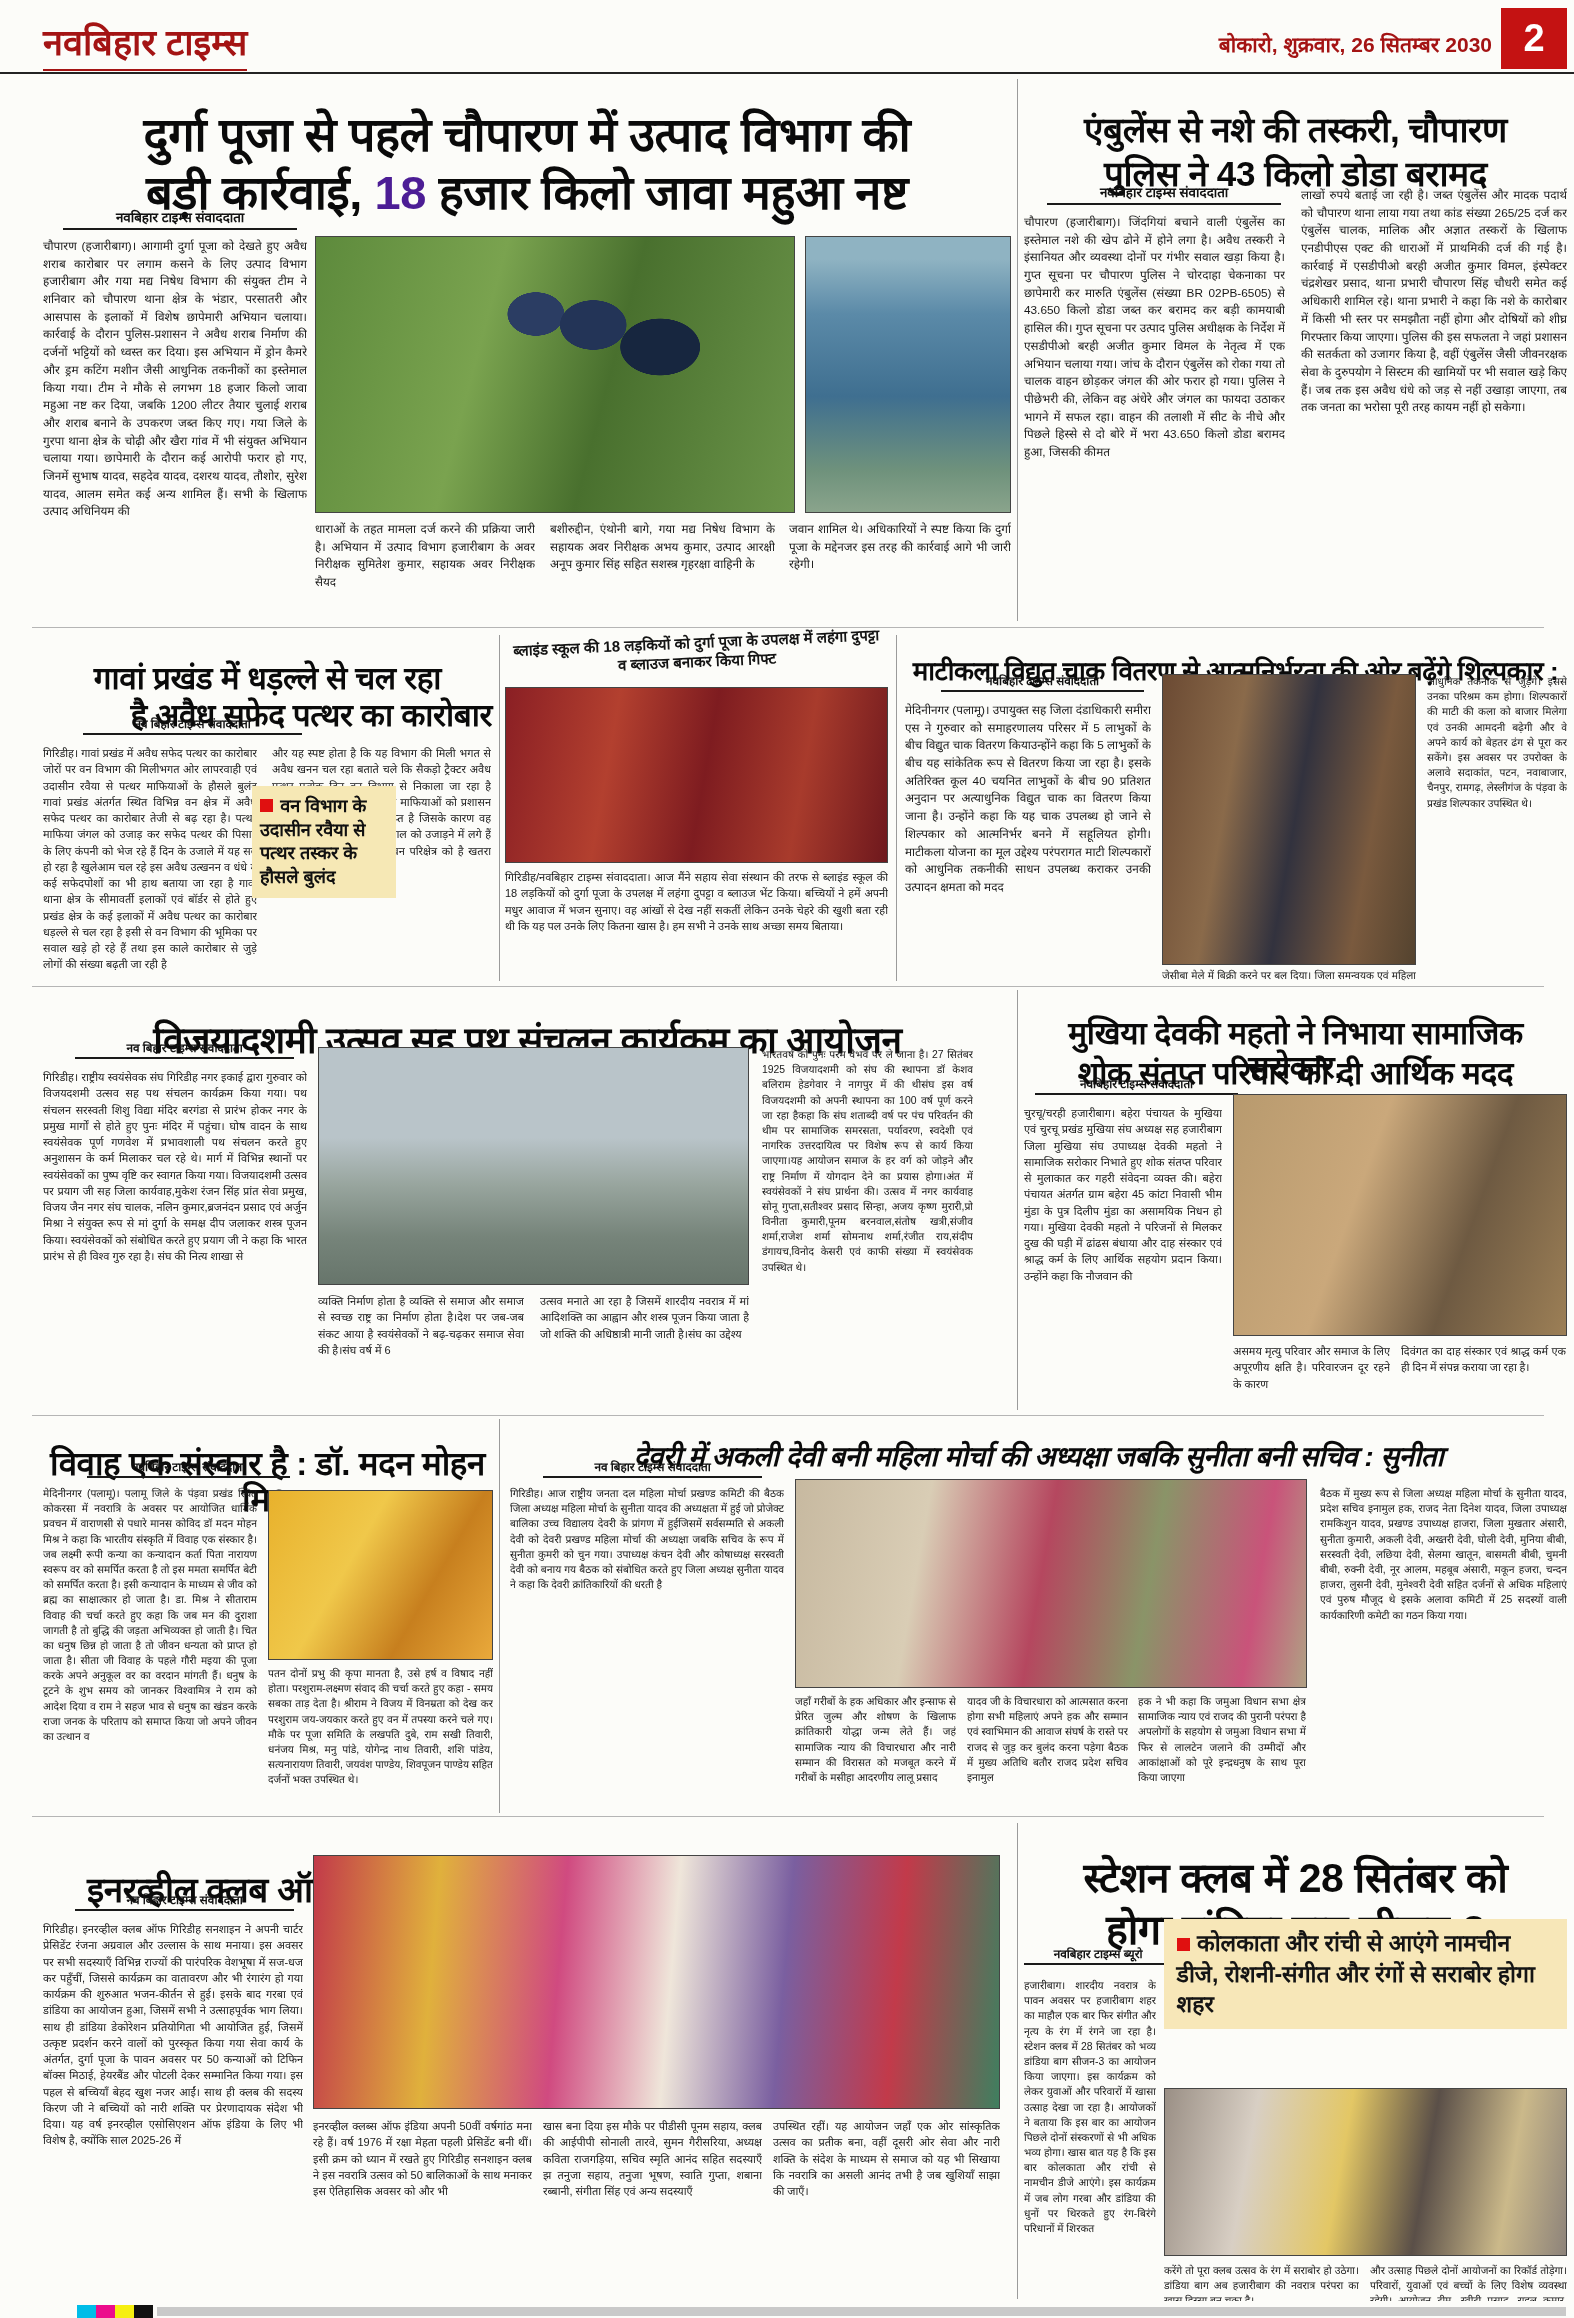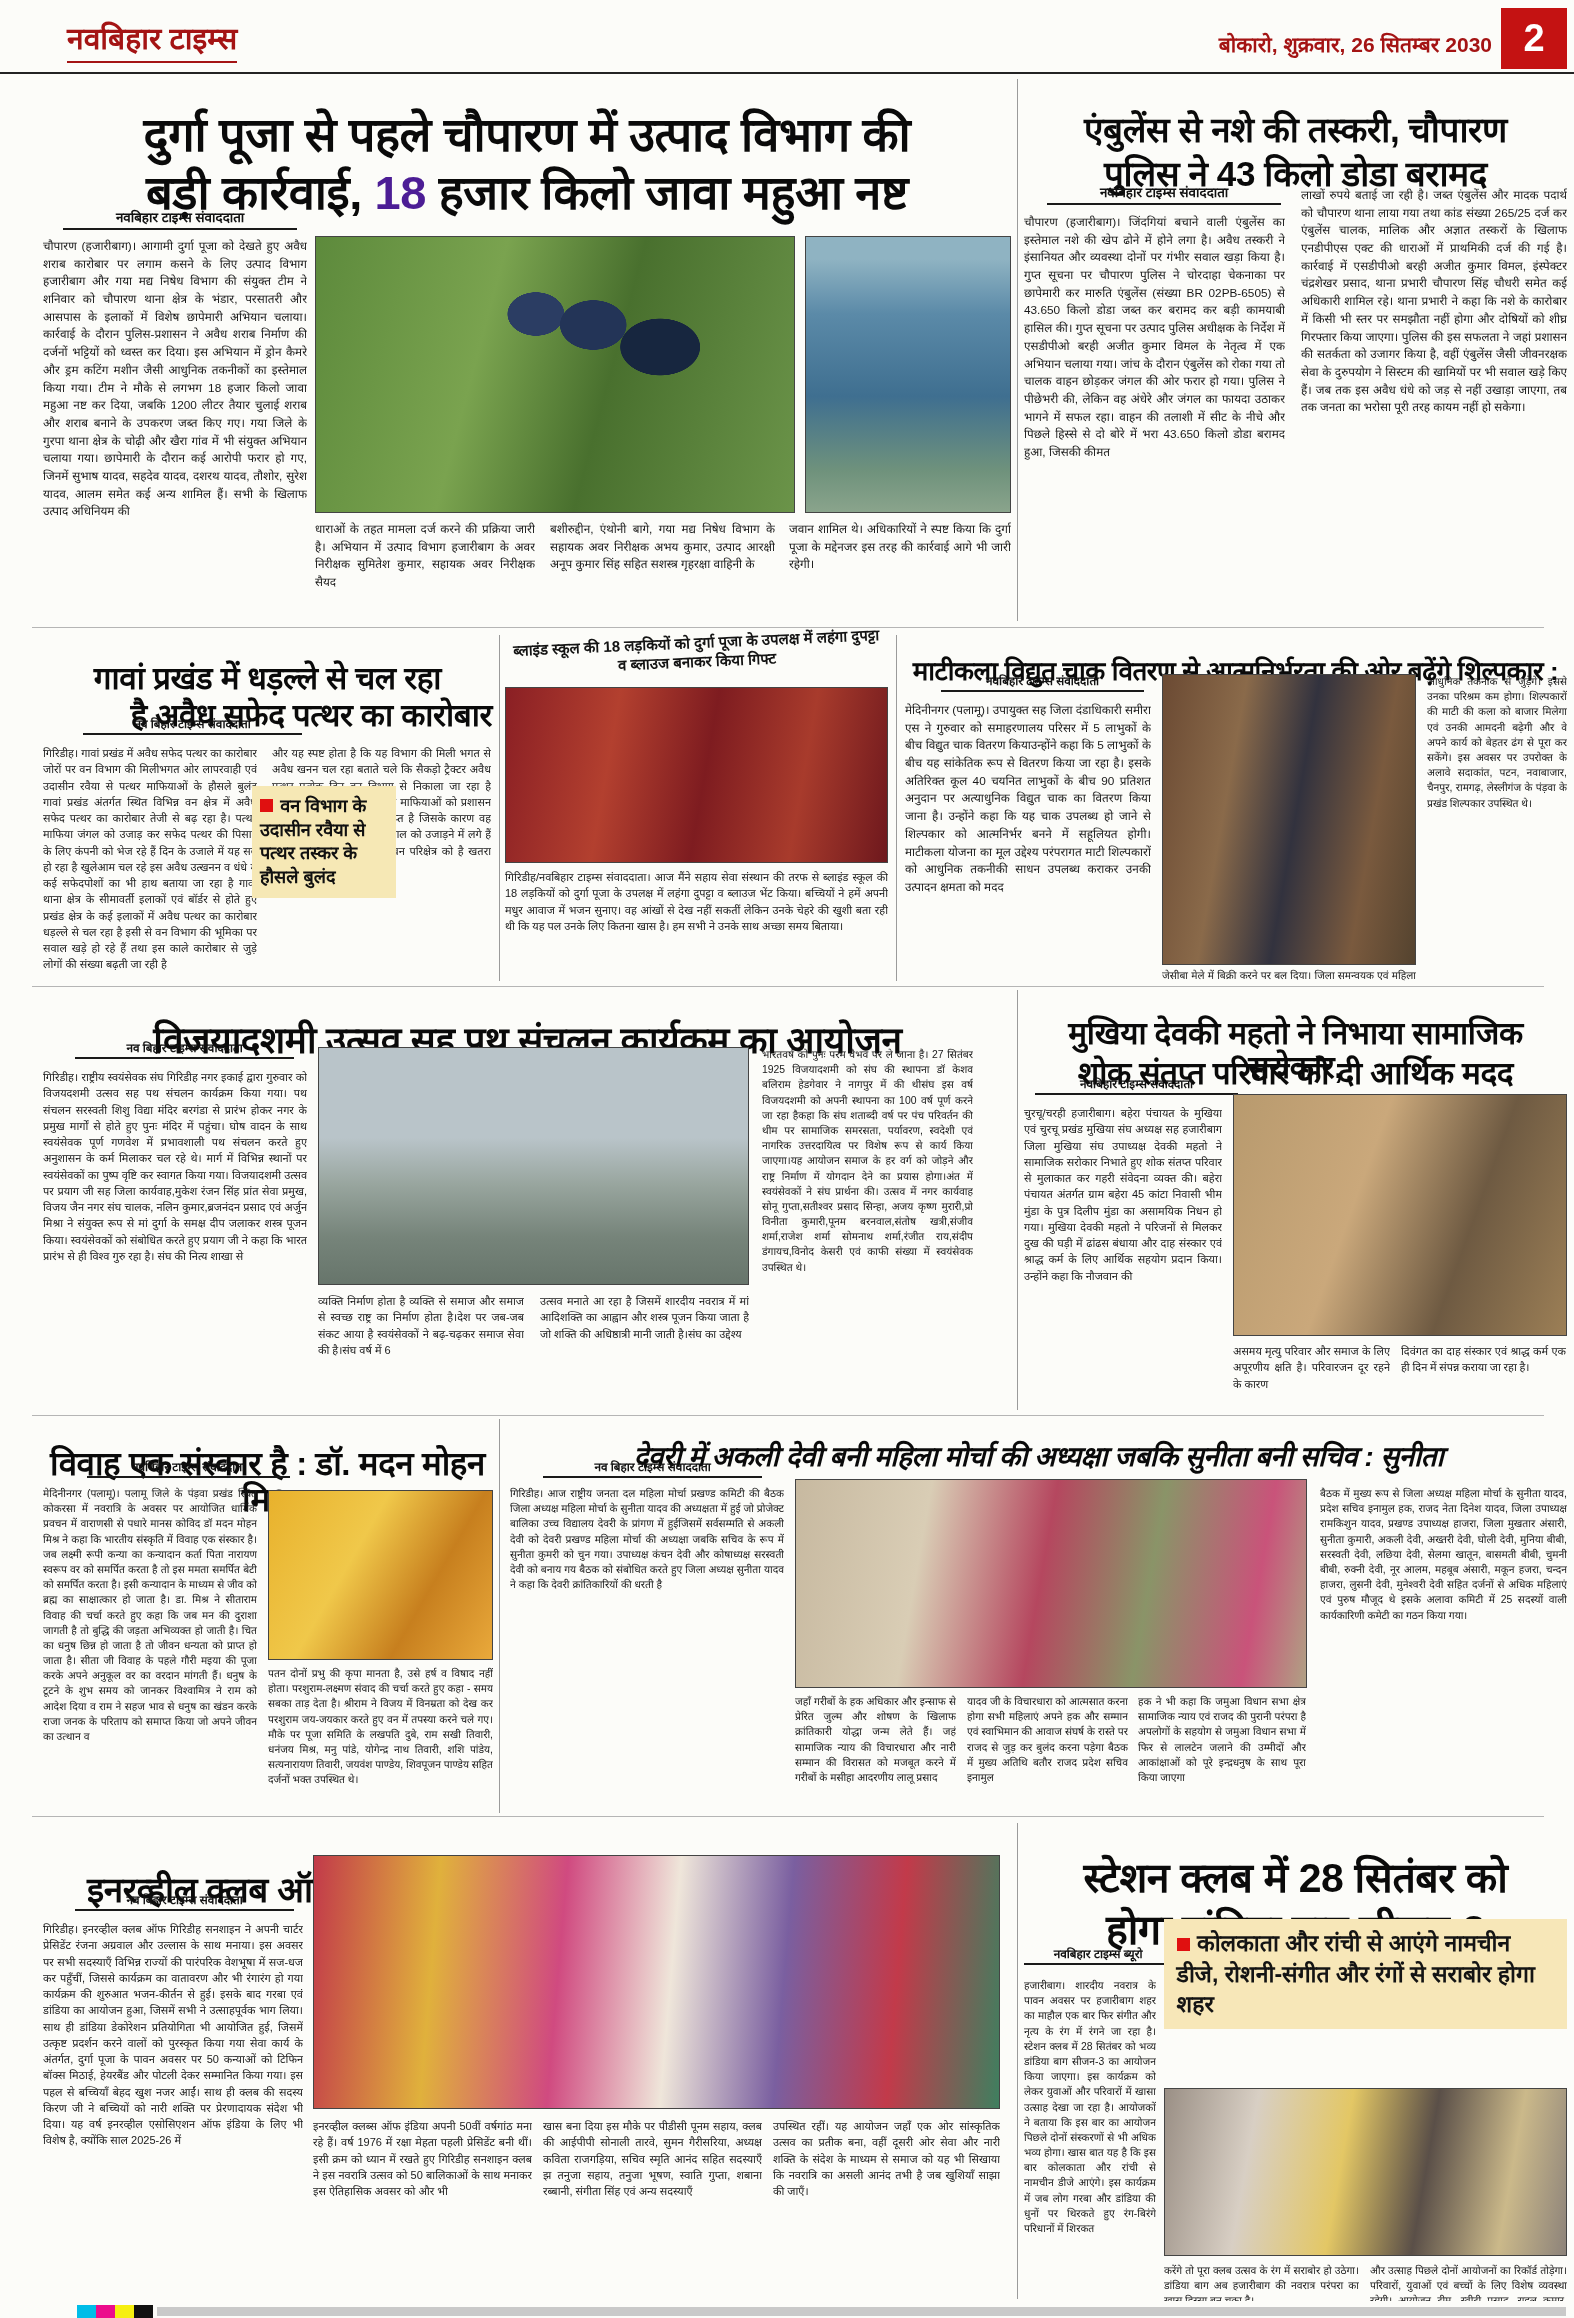--- a/index.html
+++ b/index.html
@@ -27,21 +27,21 @@
   .ph-grief{background:linear-gradient(110deg,#b89a6e,#caa87b 38%,#6e5a42 68%,#9c7f56);}
   .ph-pandit{background:linear-gradient(120deg,#e8b12c,#f0c84a 38%,#c77f1e 68%,#e9a93b);}
   .ph-women{background:linear-gradient(100deg,#c7b9a0,#d9cdb5 25%,#b5475f 48%,#8a9468 68%,#c9537a 88%,#b0a184);}
   .ph-saris{background:linear-gradient(95deg,#c23a4a,#e0b13c 18%,#d04a80 36%,#efe6da 52%,#7a5fa0 68%,#c23a4a 84%,#3f7f5f);}
   .ph-poster{background:linear-gradient(100deg,#9a8f85,#d8cfc4 22%,#e3c765 44%,#5a4f48 64%,#cbb98a 84%,#8d837a);}
   .pullquote{background:#f6e8b5;font-weight:bold;font-size:18px;line-height:1.3;padding:9.4px 7.9px;
              color:#101010;text-align:left;z-index:3;}
   .highlight-box{background:#f7e7b8;font-weight:bold;font-size:23px;line-height:1.32;
                  padding:9.4px 12.6px;color:#141414;box-sizing:border-box;}
   .red-sq{display:inline-block;width:13.4px;height:13.4px;background:#e01010;margin-right:7px;}
-  .masthead{color:#a41414;font-size:30px;font-weight:bold;border-bottom:2.4px solid #a41414;padding-bottom:3.1px;margin-left:24px;}
+  .masthead{color:#a41414;font-size:36px;font-weight:bold;border-bottom:2.4px solid #a41414;padding-bottom:3.1px;}
   .edition-box{background:#c41212;color:#fff;font-weight:bold;font-size:24.4px;
                display:flex;align-items:center;justify-content:center;}
   .dateline{color:#a41414;font-weight:bold;font-size:21px;text-align:right;}
   .pageno{background:#c41212;color:#fff;font-weight:bold;font-size:38px;
           display:flex;align-items:center;justify-content:center;}
   .vrule{position:absolute;width:0.8px;background:#9b9b9b;}
   .hrule{position:absolute;height:0.8px;background:#b5b5b5;}
   .caption-rot{font-weight:bold;font-size:15px;transform:rotate(-2.5deg);transform-origin:left top;
                line-height:1.25;text-align:center;}
   .reg-mark{position:absolute;width:19px;height:12.6px;}

